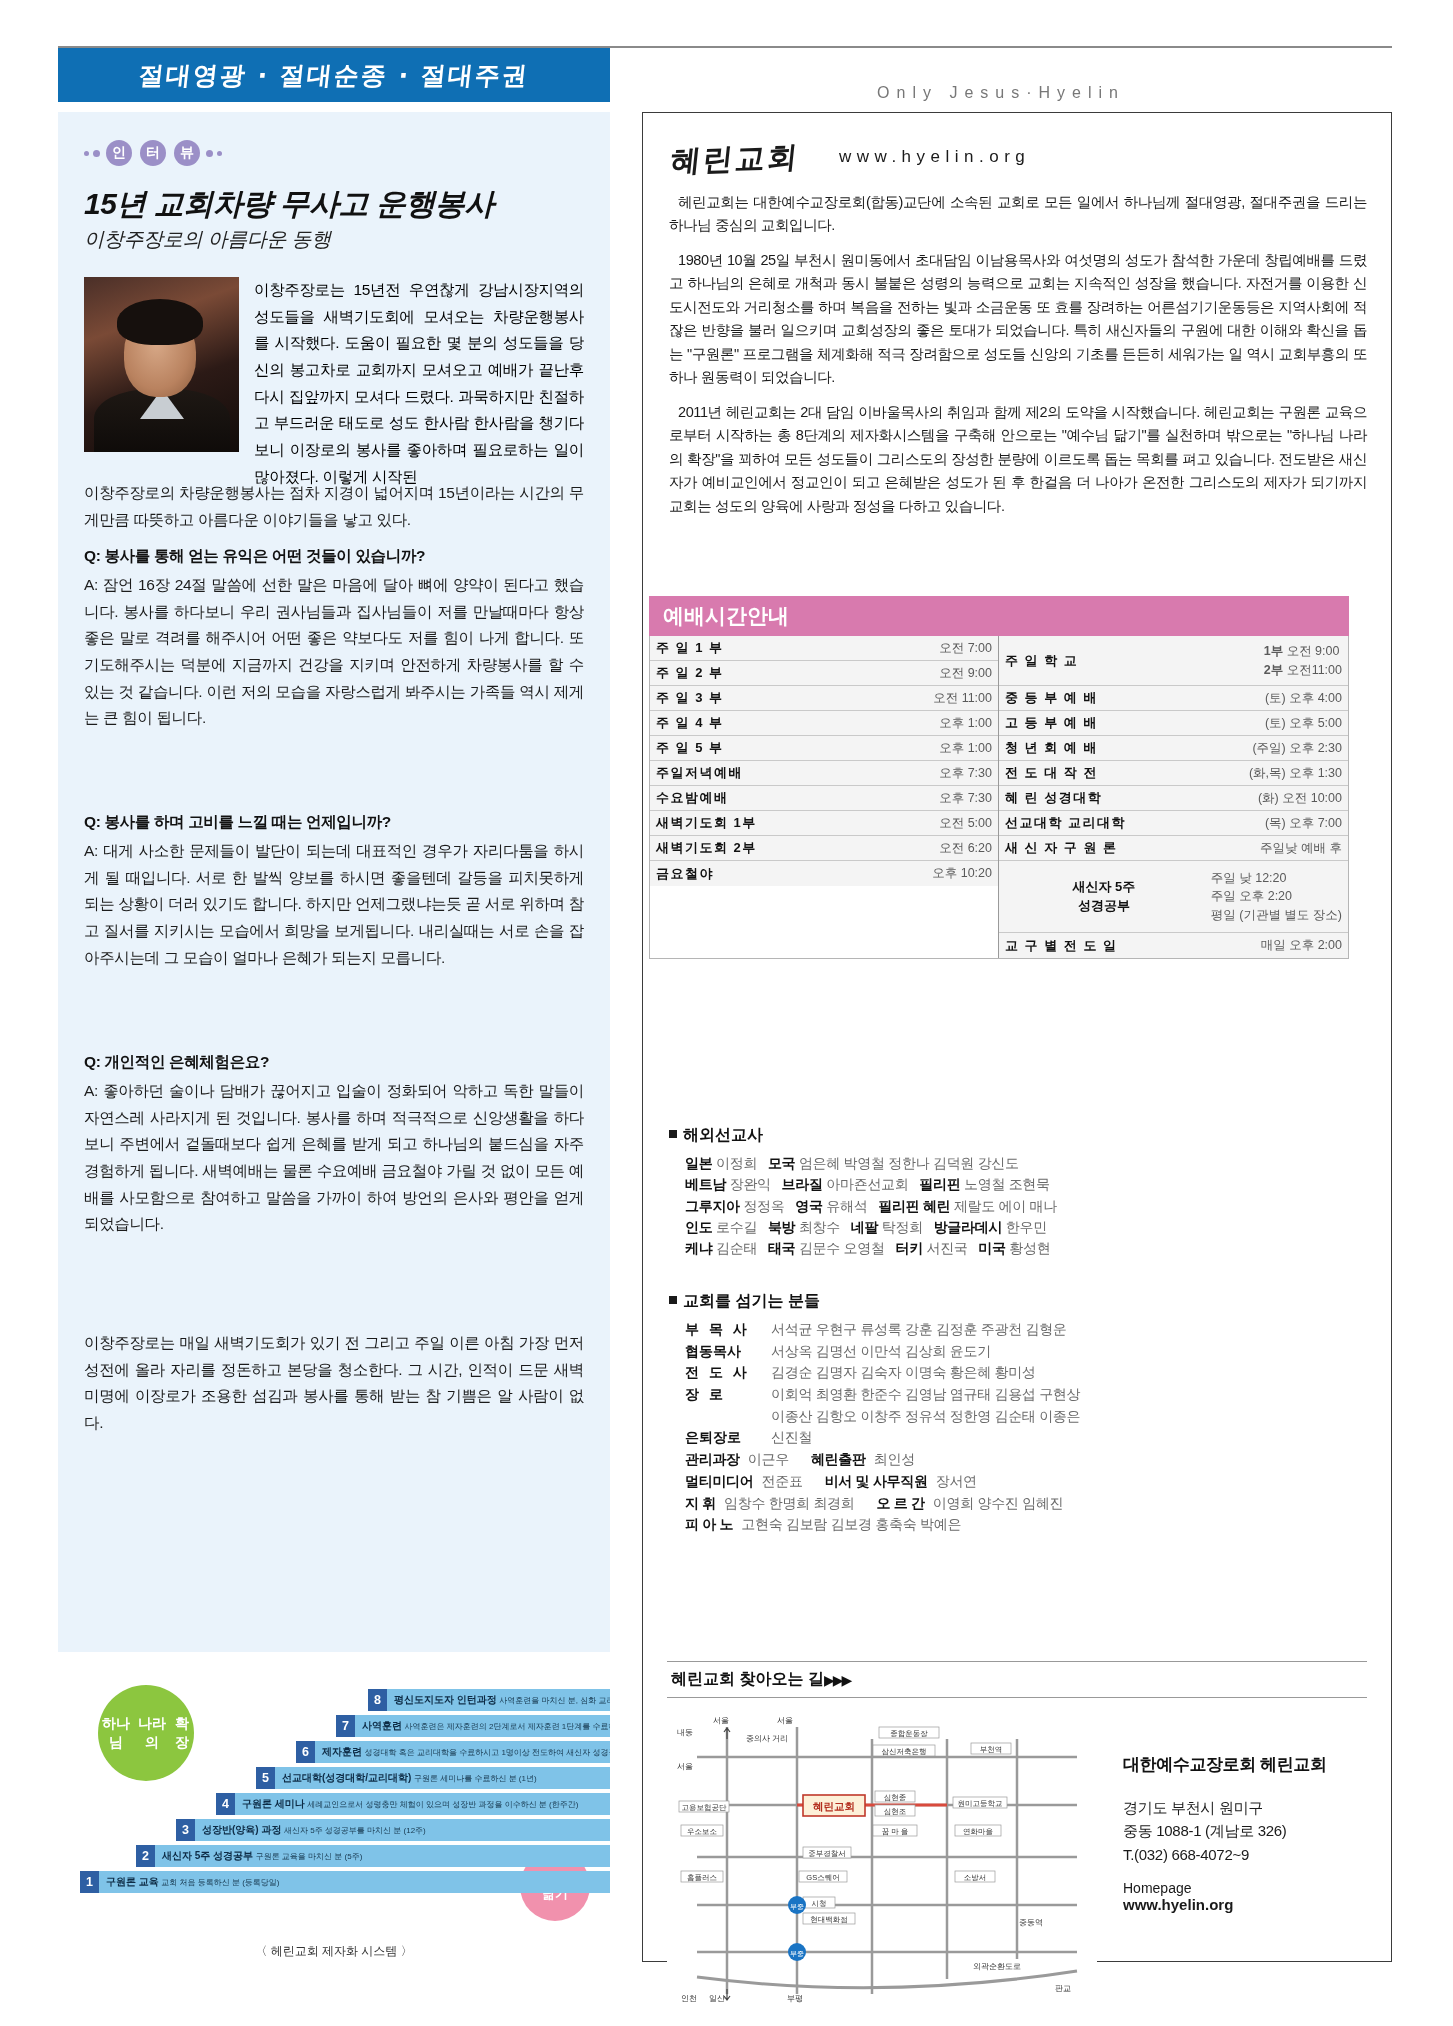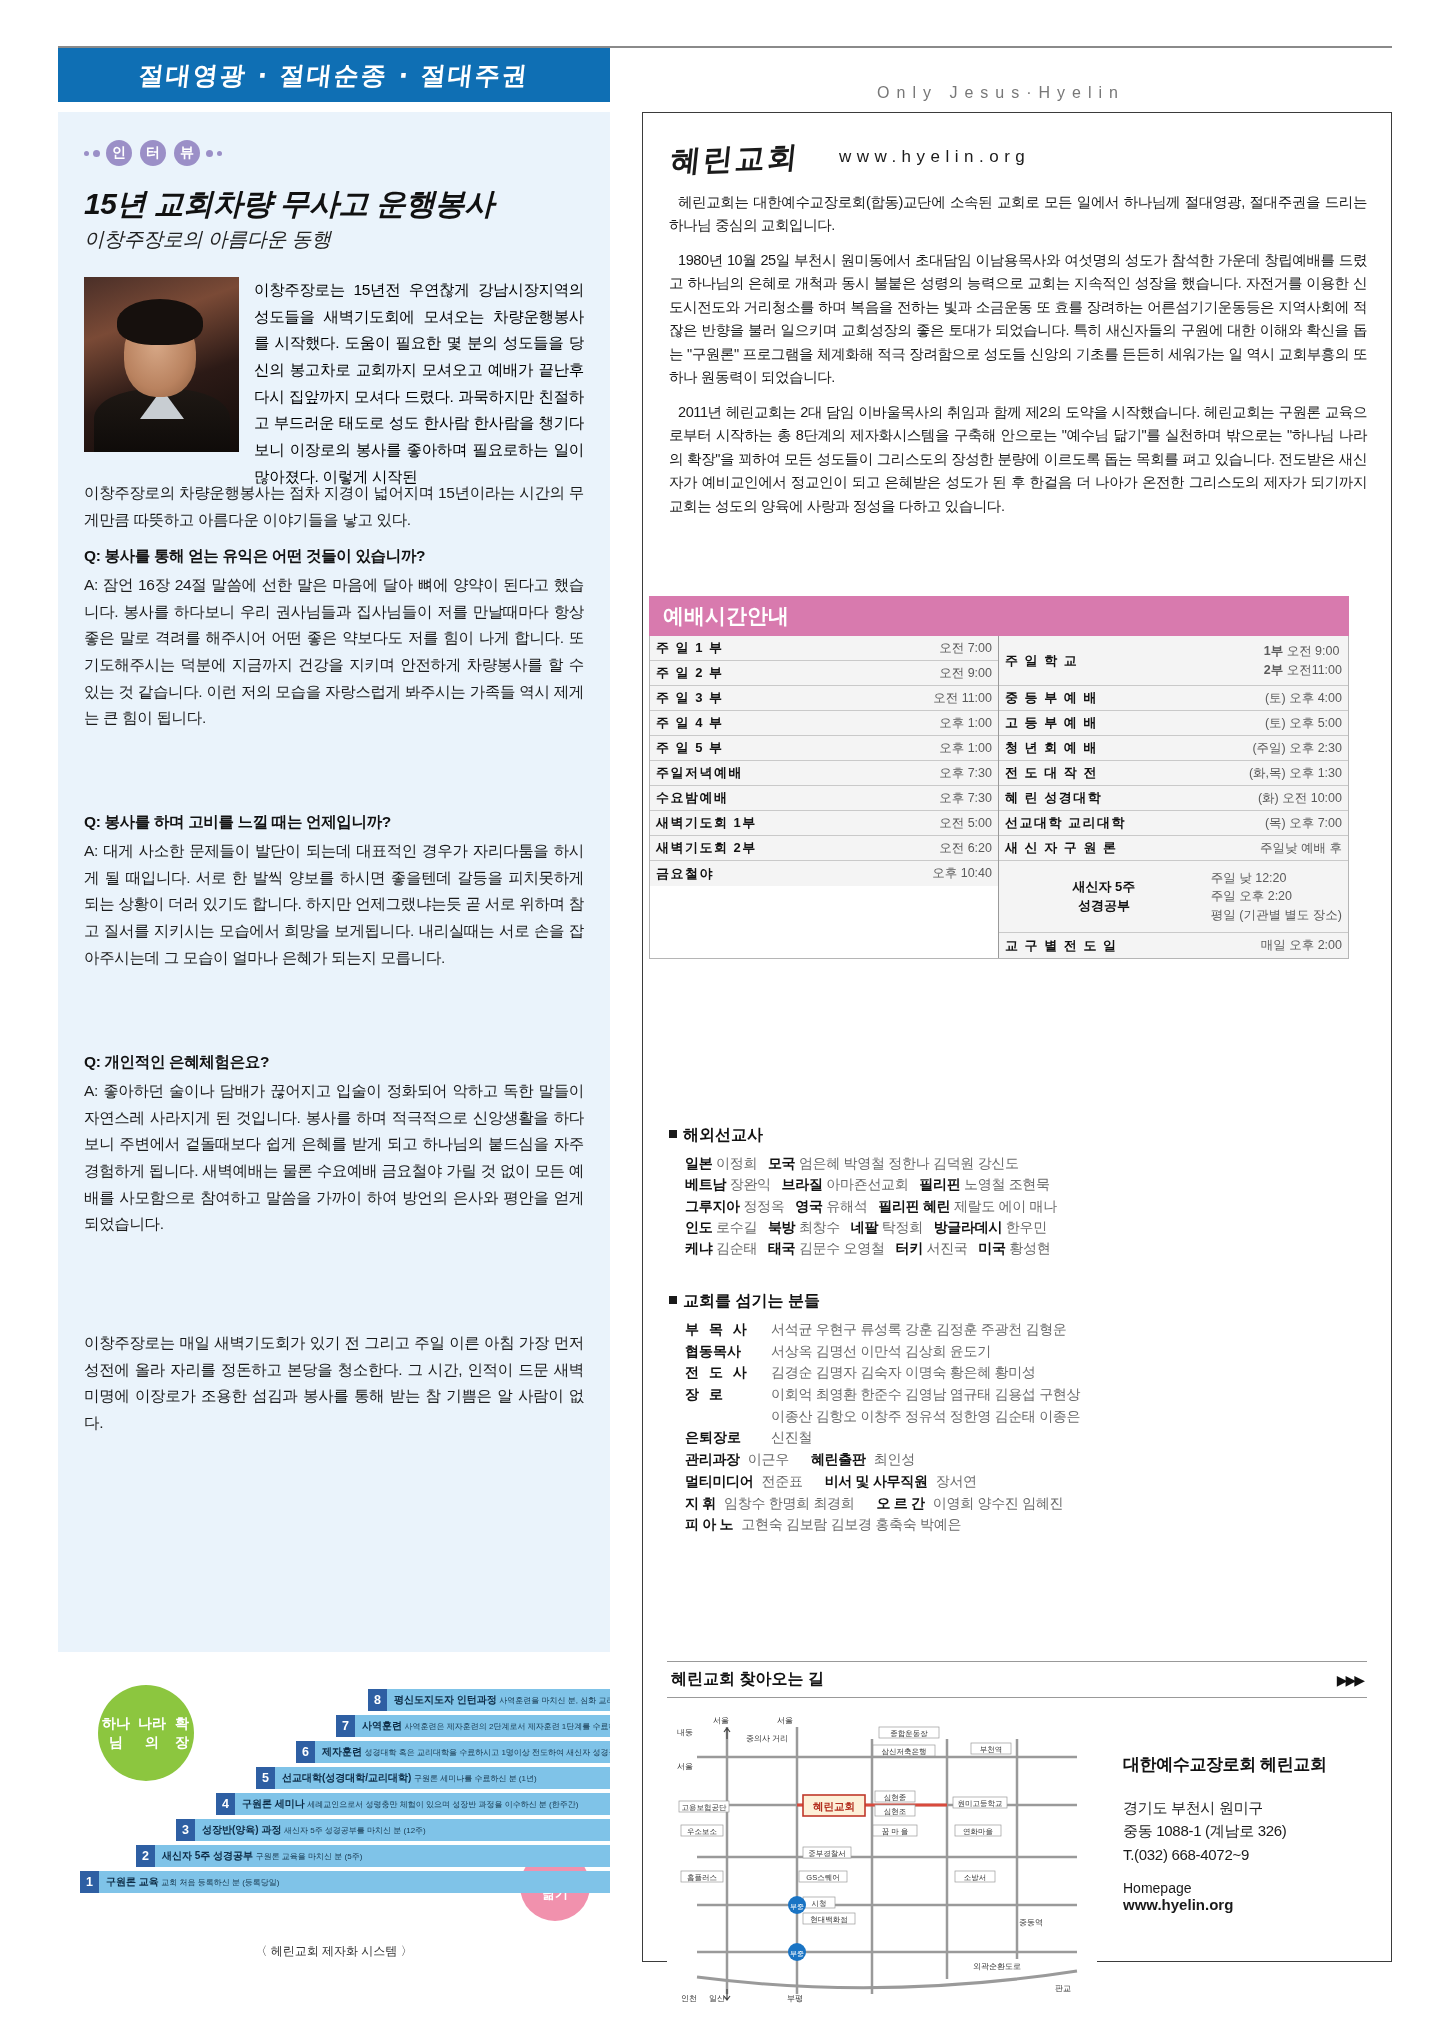--- a/index.html
+++ b/index.html
@@ -191,21 +191,21 @@
   .sline .v { color: #6a6a6a; }
   .sline .k.narrow { letter-spacing: 0px; }
   .sline2 { display: flex; font-size: 14px; line-height: 1.55; padding-left: 16px; letter-spacing: -0.3px; }
   .sline2 .k { font-weight: bold; color: #111; }
   .sline2 .v { color: #6a6a6a; margin-left: 8px; margin-right: 22px; }
 
   
   .maphdr {
     position: absolute; left: 24px; top: 1548px; width: 700px;
     border-top: 1px solid #999; border-bottom: 1px solid #999;
-    padding: 7px 4px; display: flex; align-items: center; justify-content: space-between;
+    padding: 7px 4px; display: flex; align-items: center; 
     font-size: 16px; font-weight: bold; color: #111;
   }
   .arrows { color: #111; font-size: 14px; letter-spacing: -2px; }
   .mapbox {
     position: absolute; left: 24px; top: 1596px; width: 430px; height: 300px;
     background: #fff;
   }
   .mapcanvas { position: absolute; inset: 0; }
   .addr { position: absolute; left: 480px; top: 1640px; width: 250px; }
   .addr .t1 { font-size: 17px; font-weight: bold; color: #111; margin-bottom: 20px; letter-spacing: -0.4px; }
@@ -364,21 +364,21 @@
           <div class="wrow">
               <span class="n">새벽기도회 1부</span>
               <span class="t">오전 5:00</span>
             </div>
           <div class="wrow">
               <span class="n">새벽기도회 2부</span>
               <span class="t">오전 6:20</span>
             </div>
           <div class="wrow">
               <span class="n">금요철야</span>
-              <span class="t">오후 10:40</span>
+              <span class="t">오후 10:20</span>
             </div>
         </div>
         <div class="wt-col">
           <div class="wrow tall">
             <span class="n">주 일 학 교</span>
             <span class="stack" style="margin-left:auto">
               <span class="t"><b>1부</b> <span>오전 9:00</span></span>
               <span class="t"><b>2부</b> <span>오전11:00</span></span>
             </span>
           </div>

